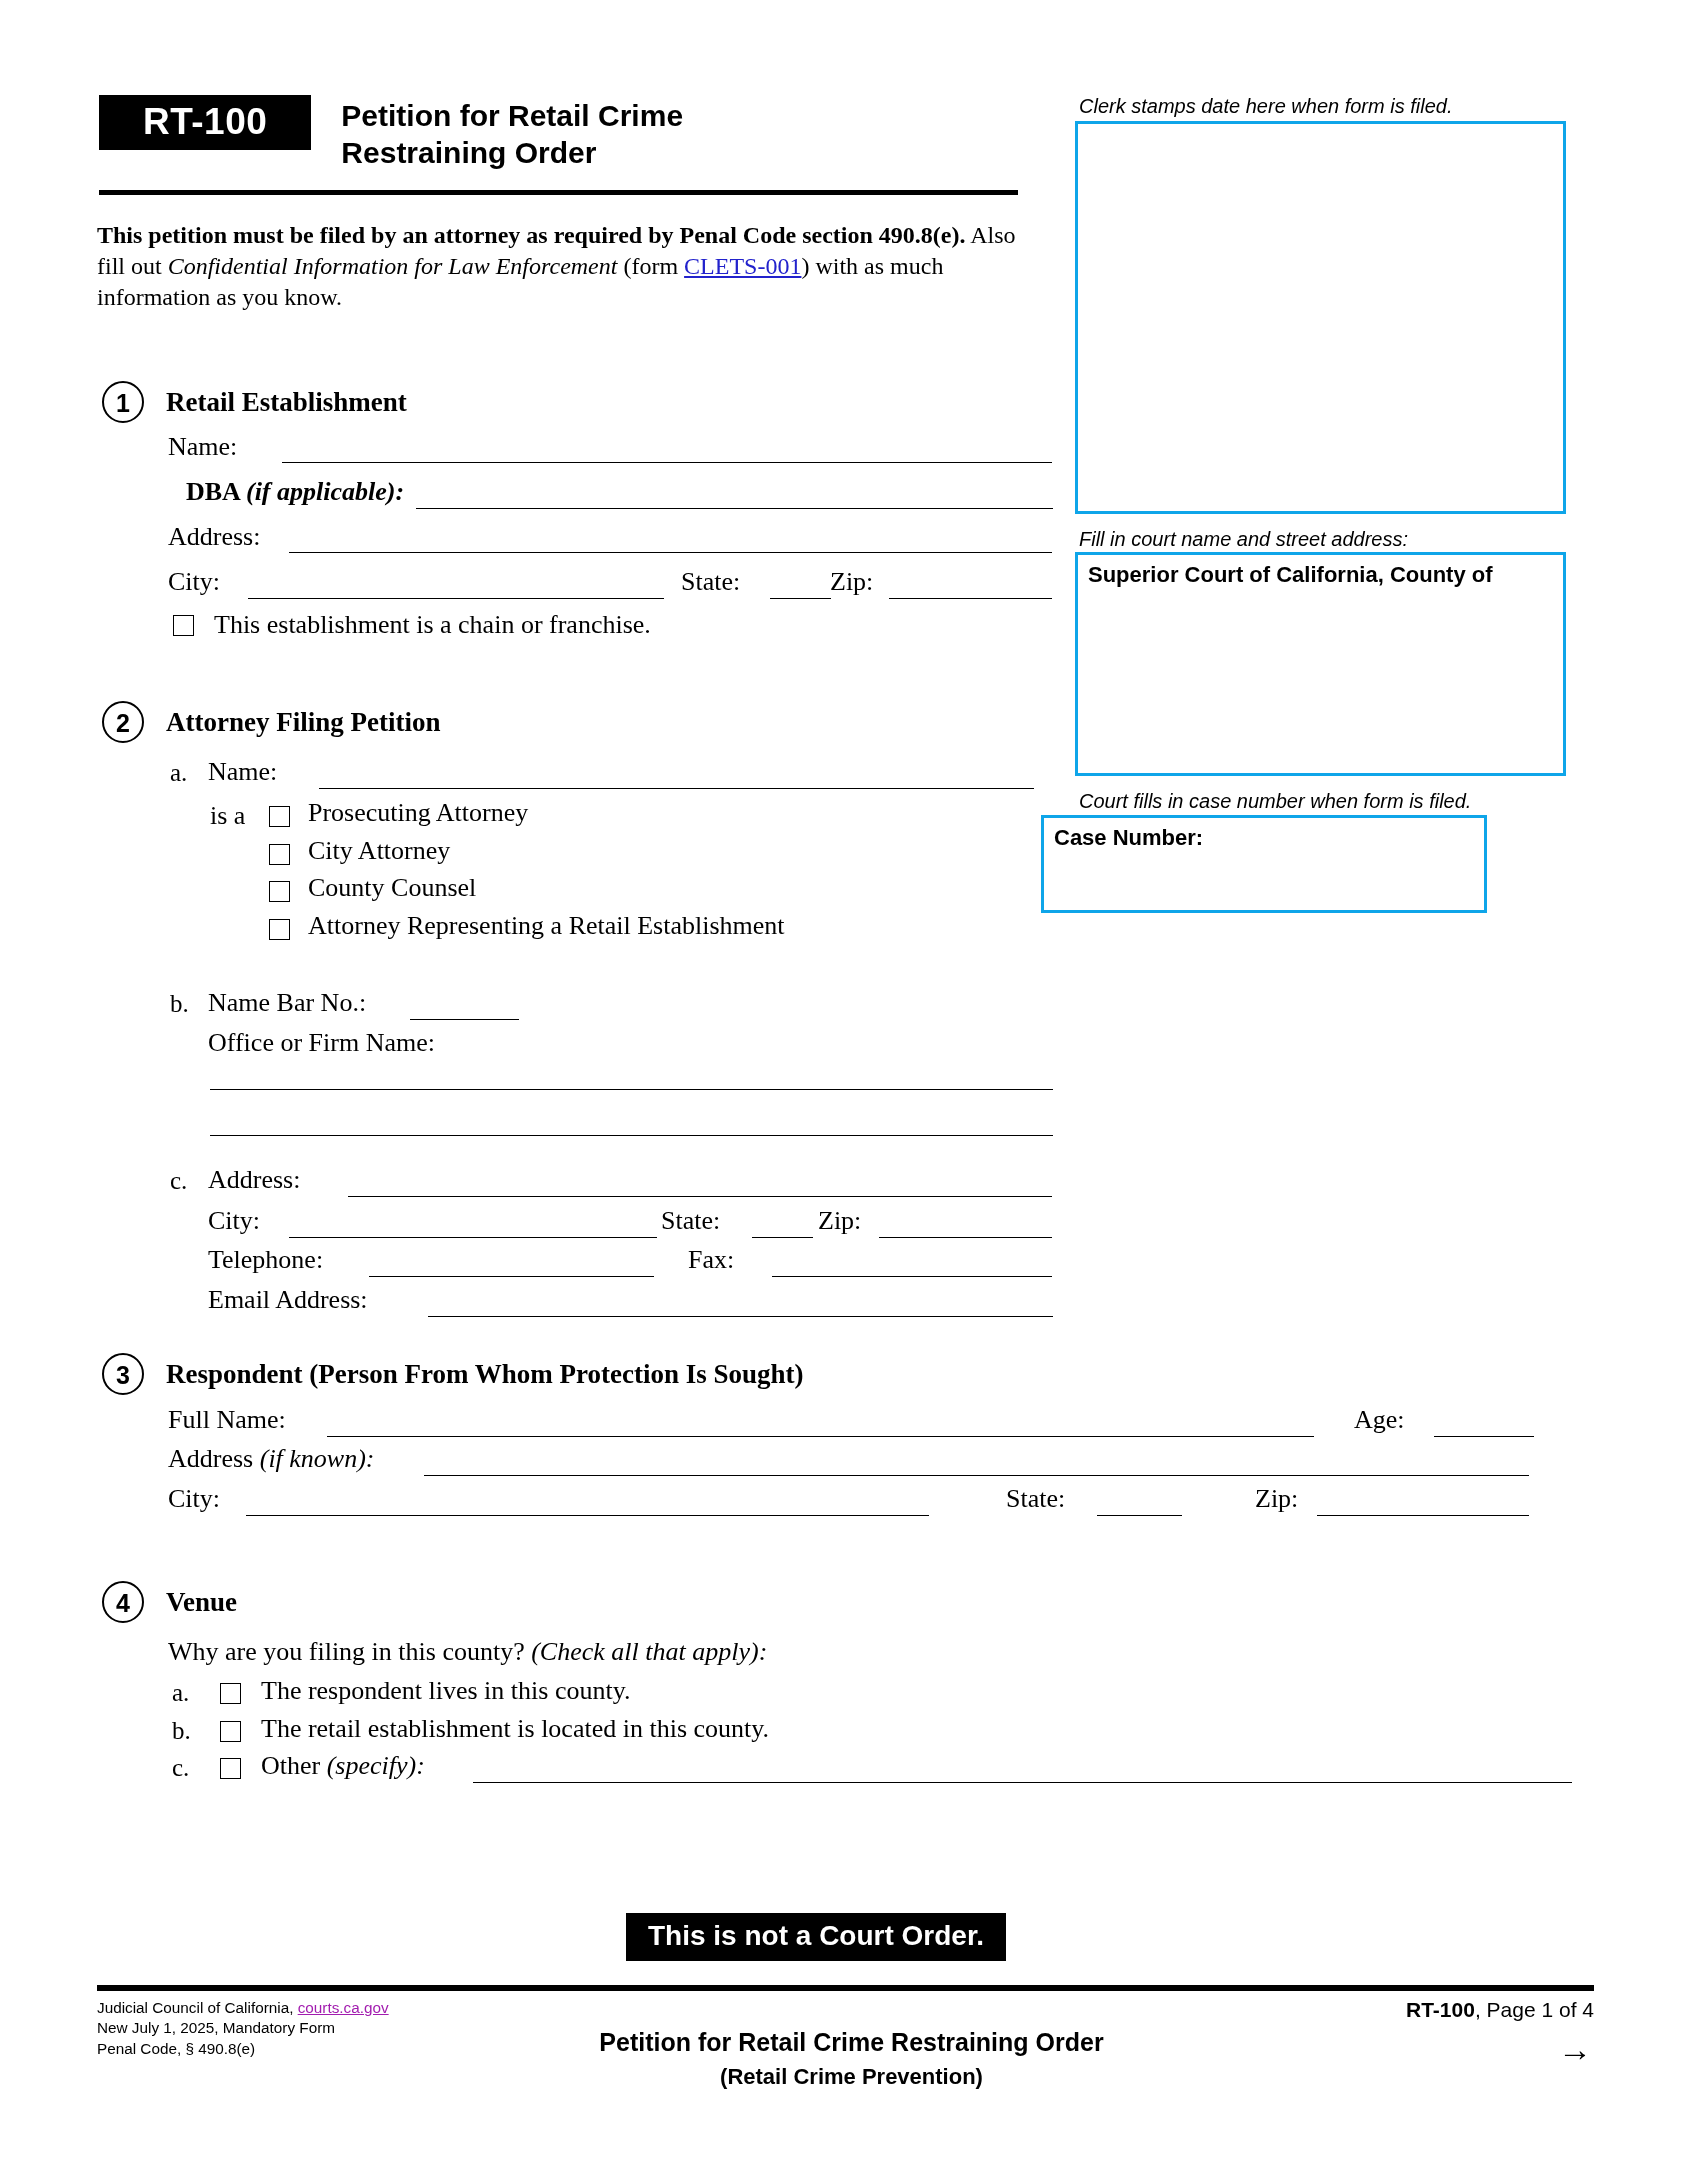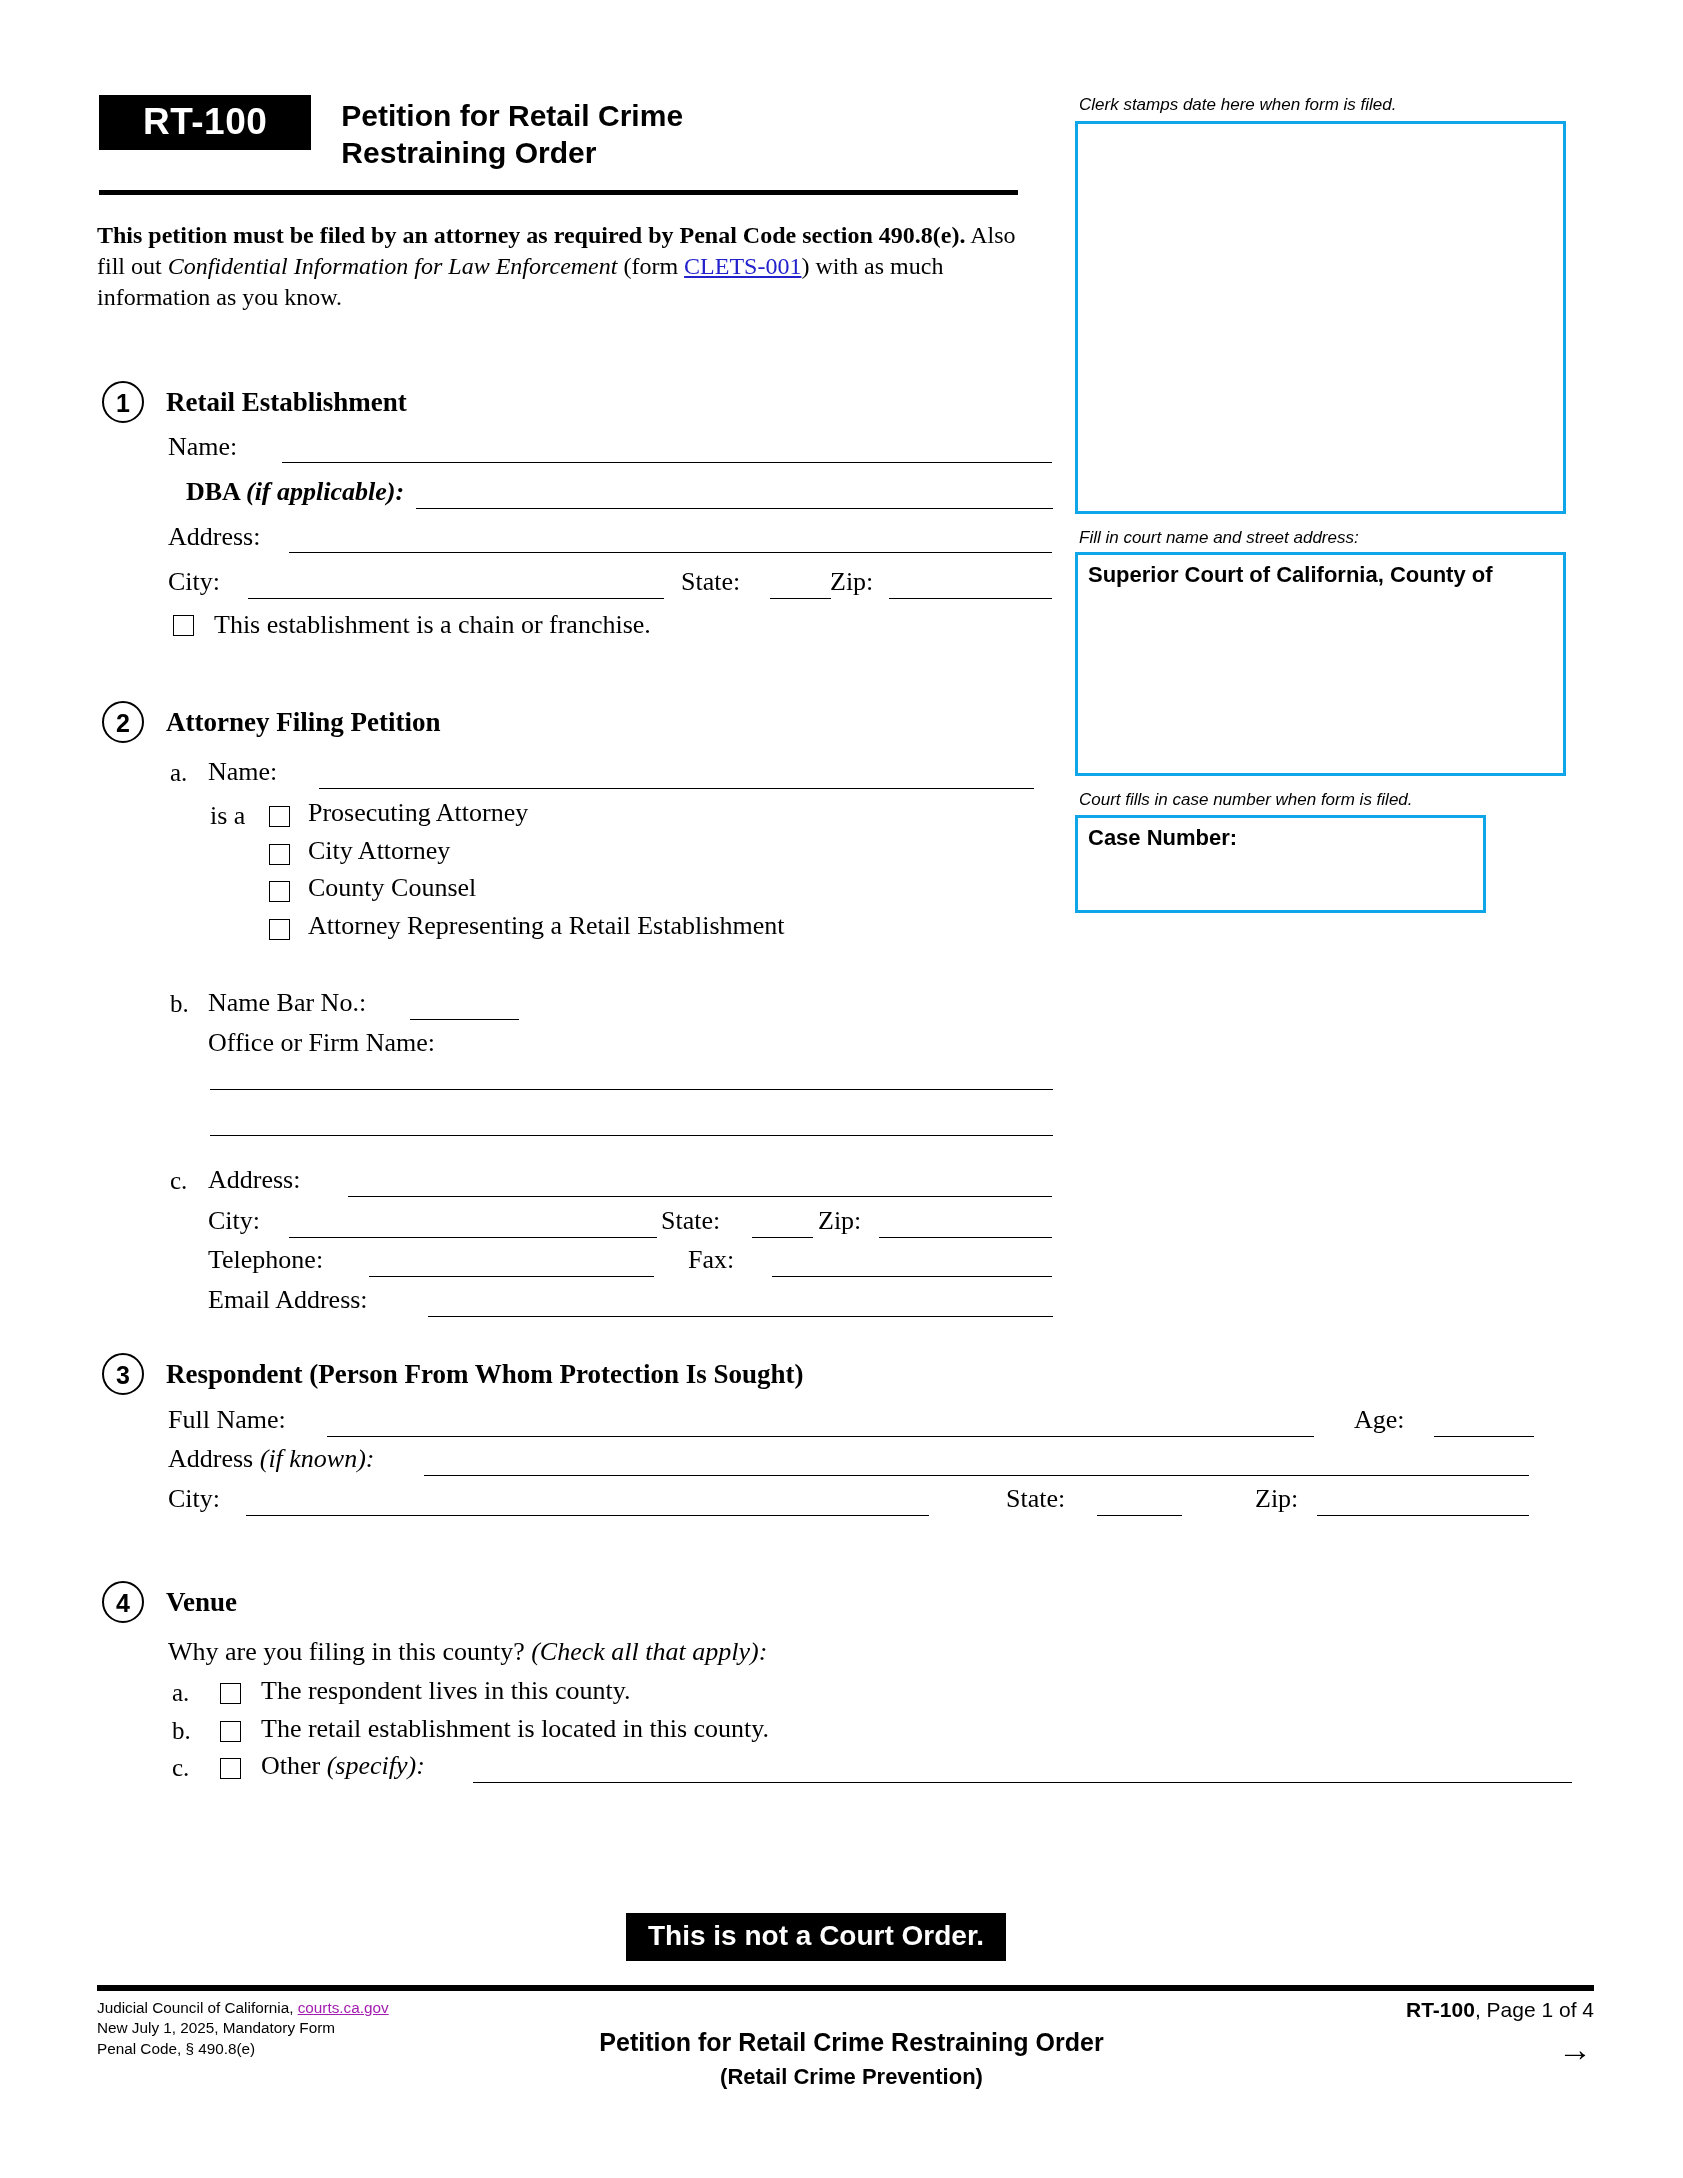--- a/index.html
+++ b/index.html
@@ -68,21 +68,21 @@
     line-height: 1.29;
   }
   #intro-block .lead { font-weight: bold; }
   #clets-link { color: #2222cc; text-decoration: underline; }
 
   
   .caption-note {
     position: absolute;
     font-family: "Liberation Sans", sans-serif;
     font-style: italic;
-    font-size: 17px;
+    font-size: 20px;
     white-space: nowrap;
   }
   .court-box {
     position: absolute;
     border: 3px solid #0ea5e9;
     background: #fff;
     box-sizing: border-box;
   }
   .court-box .box-label {
     font-family: "Liberation Sans", sans-serif;
@@ -217,21 +217,21 @@
 
   <div class="caption-note" style="left:1079px; top:95px;">Clerk stamps date here when form is filed.</div>
   <div class="court-box" style="left:1075px; top:121px; width:491px; height:393px;"></div>
 
   <div class="caption-note" style="left:1079px; top:528px;">Fill in court name and street address:</div>
   <div class="court-box" style="left:1075px; top:552px; width:491px; height:224px;">
     <span class="box-label">Superior Court of California, County of</span>
   </div>
 
   <div class="caption-note" style="left:1079px; top:790px;">Court fills in case number when form is filed.</div>
-  <div class="court-box" style="left:1075px; top:815px; width:411px; height:98px;">
+  <div class="court-box" style="left:1041px; top:815px; width:446px; height:98px;">
     <span class="box-label">Case Number:</span>
   </div>
 
   <div class="circled-num" style="left:102px; top:381px;">1</div>
   <div class="section-head" style="left:166px; top:387px;">Retail Establishment</div>
 
   <div class="fld" style="left:168px; top:432px;">Name:</div>
   <div class="rule" style="left:282px; top:462px; width:770px;"></div>
 
   <div class="fld" style="left:186px; top:477px;font-weight:bold;"><span>DBA</span> <span class="ital">(if applicable):</span></div>

